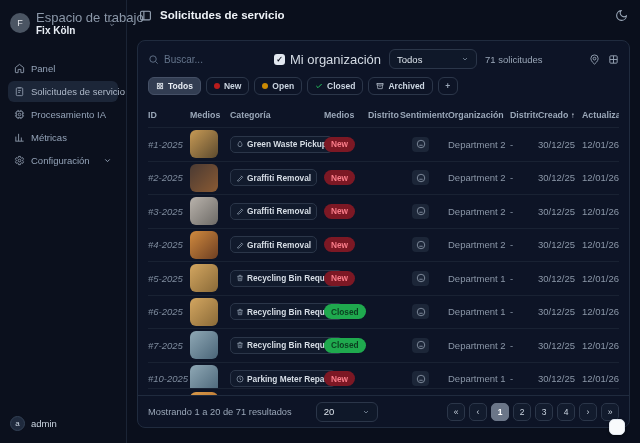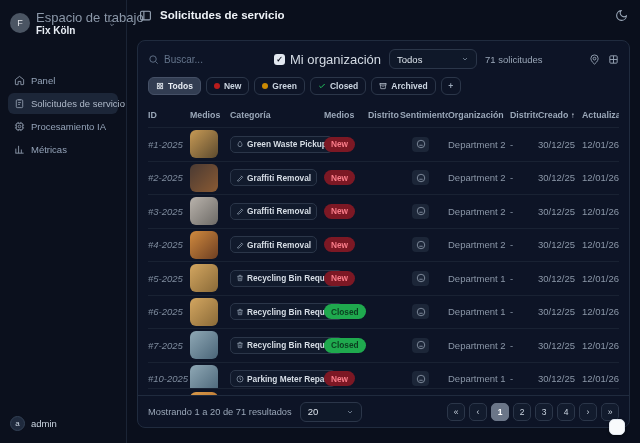--- a/index.html
+++ b/index.html
@@ -17,21 +17,21 @@
     background:#0b101d; border-right:1px solid #1b2435;
     display:flex; flex-direction:column; padding:8px 8px;
   }
   .ws-switcher { display:flex; align-items:center; gap:6px; padding:2px 2px 10px; cursor:pointer; }
   .ws-avatar { width:20px; height:20px; border-radius:50%; background:#4b5563; color:#e5e7eb;
     font-size:9px; display:flex; align-items:center; justify-content:center; flex:none; }
   .ws-texts { flex:1; min-width:0; }
   .ws-label { font-size:13px; color:#8b97a8; white-space:nowrap; }
   .ws-name { font-size:10px; font-weight:bold; color:#e8edf4; white-space:nowrap; }
   .ws-chev { color:#8b97a8; }
-  .nav { display:flex; flex-direction:column; gap:2px; margin-top:24px; }
+  .nav { display:flex; flex-direction:column; gap:2px; margin-top:12px; }
   .nav-item { display:flex; align-items:center; gap:6px; height:21px; padding:0 6px;
     border-radius:6px; color:#94a3b8; font-size:9.5px; cursor:pointer; white-space:nowrap; }
   .nav-item.active { background:#1c2638; color:#aeb9c9; }
   .nav-item .ni { color:#8b97a8; flex:none; }
   .nav-item .spacer { flex:1; }
   .sidebar-bottom { margin-top:auto; display:flex; align-items:center; gap:6px; padding:4px 2px; cursor:pointer; }
   .user-avatar { width:15px; height:15px; border-radius:50%; background:#1f2a3d; border:1px solid #334155;
     color:#cbd5e1; font-size:8px; display:flex; align-items:center; justify-content:center; }
   .user-name { font-size:9.5px; color:#cbd5e1; }
 
@@ -96,21 +96,21 @@
   .status.new { background:#7c1824; color:#fb7d8a; }
   .status.closed { background:#1fa94e; color:#0b3d20; }
   .sent-box { display:inline-flex; align-items:center; justify-content:center; width:17px; height:15px;
     border-radius:4px; background:#1c2638; color:#8b97a8; }
   .partial { height:7px; overflow:hidden; border-top:1px solid #192233; display:grid;
     grid-template-columns:var(--cols); }
   .partial .thumb { margin-top:3px; grid-column:2; }
 
   
   .tfoot { border-top:1px solid #202b3e; height:32px; min-height:32px; display:flex; align-items:center;
-    gap:8px; padding:0 10px; }
+    gap:24px; padding:0 10px; }
   .foot-summary { font-size:9.3px; color:#9aa7b8; white-space:nowrap; }
   .sel-pagesize { width:62px; }
   .tfoot .grow { flex:1; }
   .pager { display:flex; gap:4px; }
   .page-btn { min-width:18px; height:18px; border:1px solid #2b3649; border-radius:5px; background:#121b2d;
     color:#cbd5e1; font-size:8.5px; display:flex; align-items:center; justify-content:center;
     cursor:pointer; font-family:inherit; padding:0 3px; }
   .page-btn.active { background:#6b7688; border-color:#6b7688; color:#ffffff; font-weight:bold; }
 
   .float-btn { position:absolute; right:15px; bottom:8px; width:16px; height:16px; border-radius:5px;
@@ -162,20 +162,35 @@
       <span>Procesamiento IA</span>
     </div>
     <div class="nav-item">
       <span class="ni">
         <svg width="11" height="11" viewBox="0 0 24 24" fill="none" stroke="currentColor" stroke-width="2">
             <path d="M4 20V10M10 20V4M16 20v-8M21 20H3"></path>
           </svg>
       </span>
       <span>Métricas</span>
     </div>
+    <div class="nav-item">
+      <span class="ni">
+        <svg width="11" height="11" viewBox="0 0 24 24" fill="none" stroke="currentColor" stroke-width="2">
+            <circle cx="12" cy="12" r="3"></circle>
+            <path d="M19 12a7 7 0 00-.1-1.2l2-1.6-2-3.4-2.4 1a7 7 0 00-2-1.2L14 3h-4l-.5 2.6a7 7 0 00-2 1.2l-2.4-1-2 3.4 2 1.6A7 7 0 005 12c0 .4 0 .8.1 1.2l-2 1.6 2 3.4 2.4-1a7 7 0 002 1.2L10 21h4l.5-2.6a7 7 0 002-1.2l2.4 1 2-3.4-2-1.6c.1-.4.1-.8.1-1.2z"></path>
+          </svg>
+      </span>
+      <span>Configuración</span>
+      <span class="spacer"></span>
+      <span>
+        <svg width="9" height="9" viewBox="0 0 24 24" fill="none" stroke="currentColor" stroke-width="2.5">
+            <path d="M6 9l6 6 6-6"></path>
+          </svg>
+      </span>
+    </div>
   </nav>
 
   <div class="sidebar-bottom">
     <div class="user-avatar">a</div>
     <div class="user-name">admin</div>
   </div>
 </aside>
 
 <main class="main">
   <div class="topbar">
@@ -253,21 +268,21 @@
             </svg>
         </span>
         <span>Todos</span>
       </button>
       <button class="chip">
         <span class="dot" style="background:#b91c1c"></span>
         <span>New</span>
       </button>
       <button class="chip">
         <span class="dot" style="background:#ca8a04"></span>
-        <span>Green</span>
+        <span>Open</span>
       </button>
       <button class="chip">
         <span style="color:#22c55e">
           <svg width="8" height="8" viewBox="0 0 24 24" fill="none" stroke="currentColor" stroke-width="3">
               <path d="M4 12l5 5L20 6"></path>
             </svg>
         </span>
         <span>Closed</span>
       </button>
       <button class="chip">

